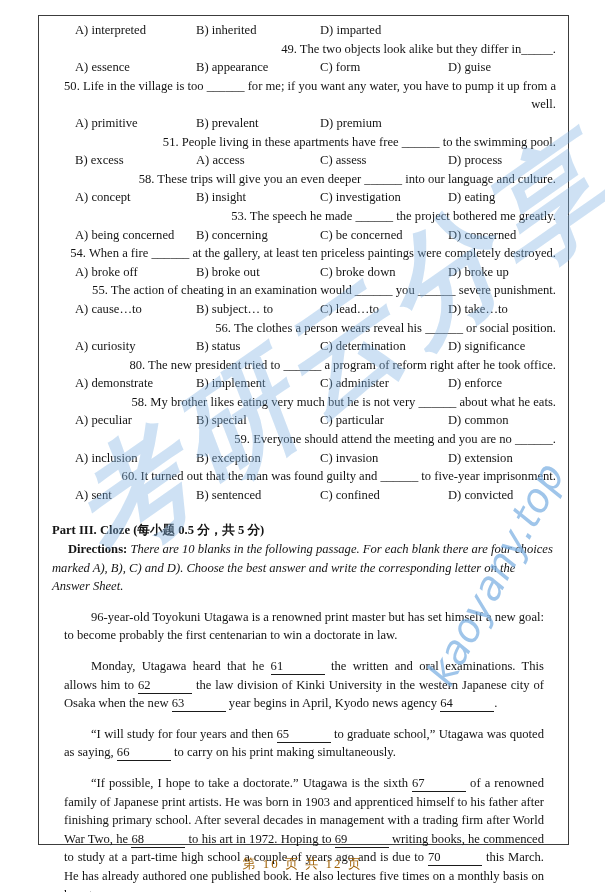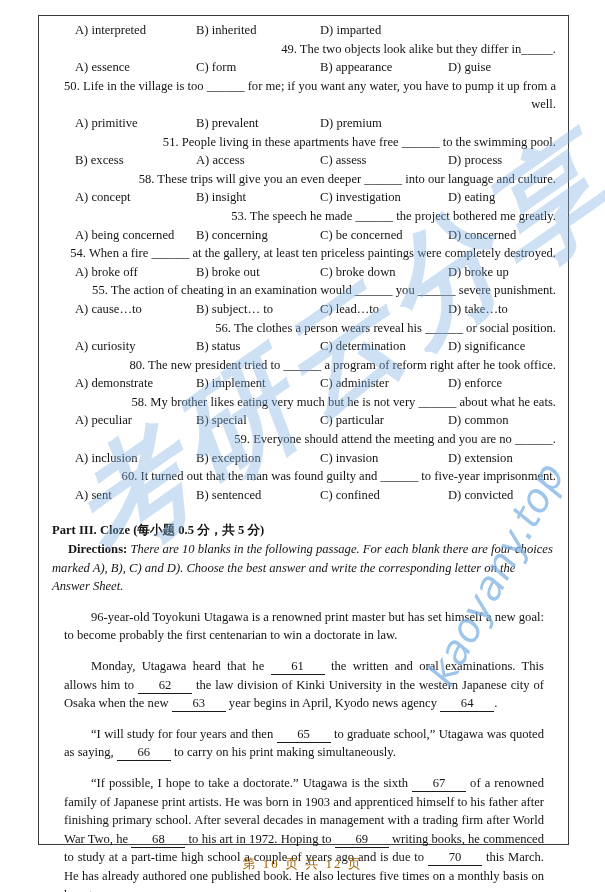--- a/index.html
+++ b/index.html
@@ -22,21 +22,21 @@
     padding-left:23px;
   }
   .opt-row span { white-space:nowrap; }
   .part3 { margin-top:17px;font-family:Liberation Serif, serif; }
   .part-heading { font-weight:bold; }
   .directions { }
   .directions .dir-label { font-weight:bold; font-style:normal;margin-left:16px; }
   .directions .dir-text { font-style:italic; }
   .cloze p { margin:12px; text-align:justify; text-indent:27px; }
   .blank {
-    display:inline-block; min-width:54px; text-align:center;
+    display:inline-block; min-width:54px; text-align:left;
     border-bottom:1.1px solid #1a1a1a; text-indent:0; line-height:15px;
   }
   .footer {
     position:absolute; left:0; right:0; top:855px; z-index:2;
     text-align:center; font-size:13px; letter-spacing:2px; color:#a16207;
   }
   .wm {
     position:absolute; pointer-events:none; white-space:nowrap;
     font-family:"DejaVu Sans", sans-serif; font-style:italic; z-index:3;
   }
@@ -63,22 +63,22 @@
   <div class="opt-row" id="leading-row">
       <span>A) interpreted</span>
       <span>B) inherited</span>
       <span>D) imparted</span>
     </div>
 
   <div id="questions">
       <div class="q-stem">49. The two objects look alike but they differ in_____.</div>
       <div class="opt-row">
         <span>A) essence</span>
+        <span>B) appearance</span>
         <span>C) form</span>
-        <span>B) appearance</span>
         <span>D) guise</span>
       </div>
       <div class="q-stem">50. Life in the village is too ______ for me; if you want any water, you have to pump it up from a well.</div>
       <div class="opt-row">
         <span>A) primitive</span>
         <span>B) prevalent</span>
         <span>D) premium</span>
       </div>
       <div class="q-stem">51. People living in these apartments have free ______ to the swimming pool.</div>
       <div class="opt-row">

